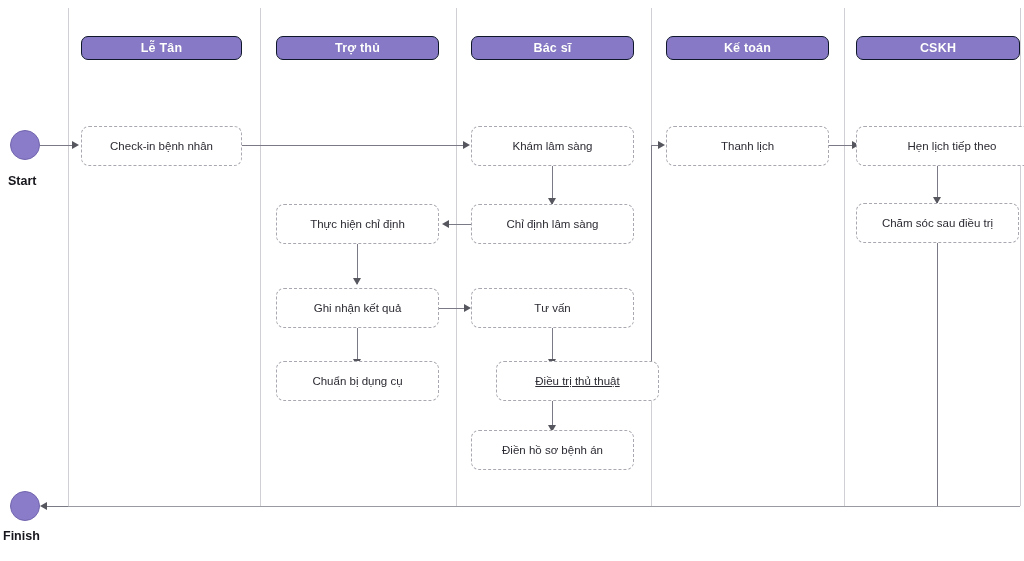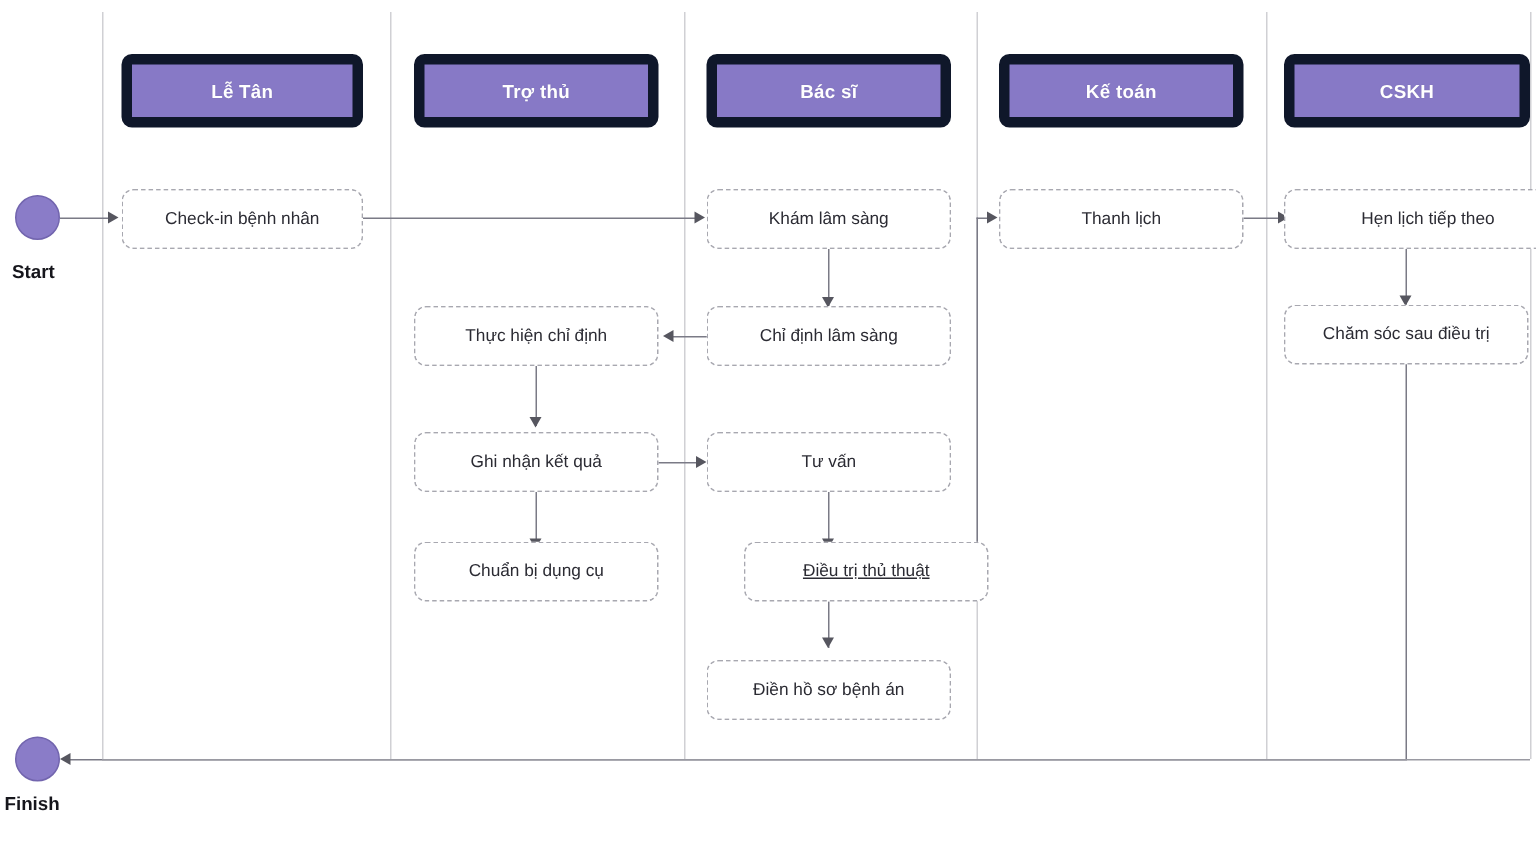--- a/index.html
+++ b/index.html
@@ -25,24 +25,24 @@
   }
   .lane-bottom {
     position: absolute;
     height: 1px;
     background: #9a9aa2;
   }
 
   
   .lane-header {
     position: absolute;
-    height: 49px;
+    height: 24px;
     border-radius: 7px;
     background: #8779c6;
-    border: 7px solid #0f172a;
+    border: 1px solid #0f172a;
     color: #ffffff;
     font-size: 12.5px;
     font-weight: bold;
     display: flex;
     align-items: center;
     justify-content: center;
     letter-spacing: .2px;
     text-shadow: 0 0 1px rgba(0,0,0,.12);
   }
 
@@ -226,17 +226,17 @@
   </div>
 
   <div class="task" style="left:276px; top:361px; width:163px;">
     <span>Chuẩn bị dụng cụ</span>
   </div>
 
   <div class="task" style="left:496px; top:361px; width:163px;text-decoration:underline;">
     <span>Điều trị thủ thuật</span>
   </div>
 
-  <div class="task" style="left:471px; top:440px; width:163px;">
+  <div class="task" style="left:471px; top:430px; width:163px;">
     <span>Điền hồ sơ bệnh án</span>
   </div>
 
 </div>
 
 </body></html>

